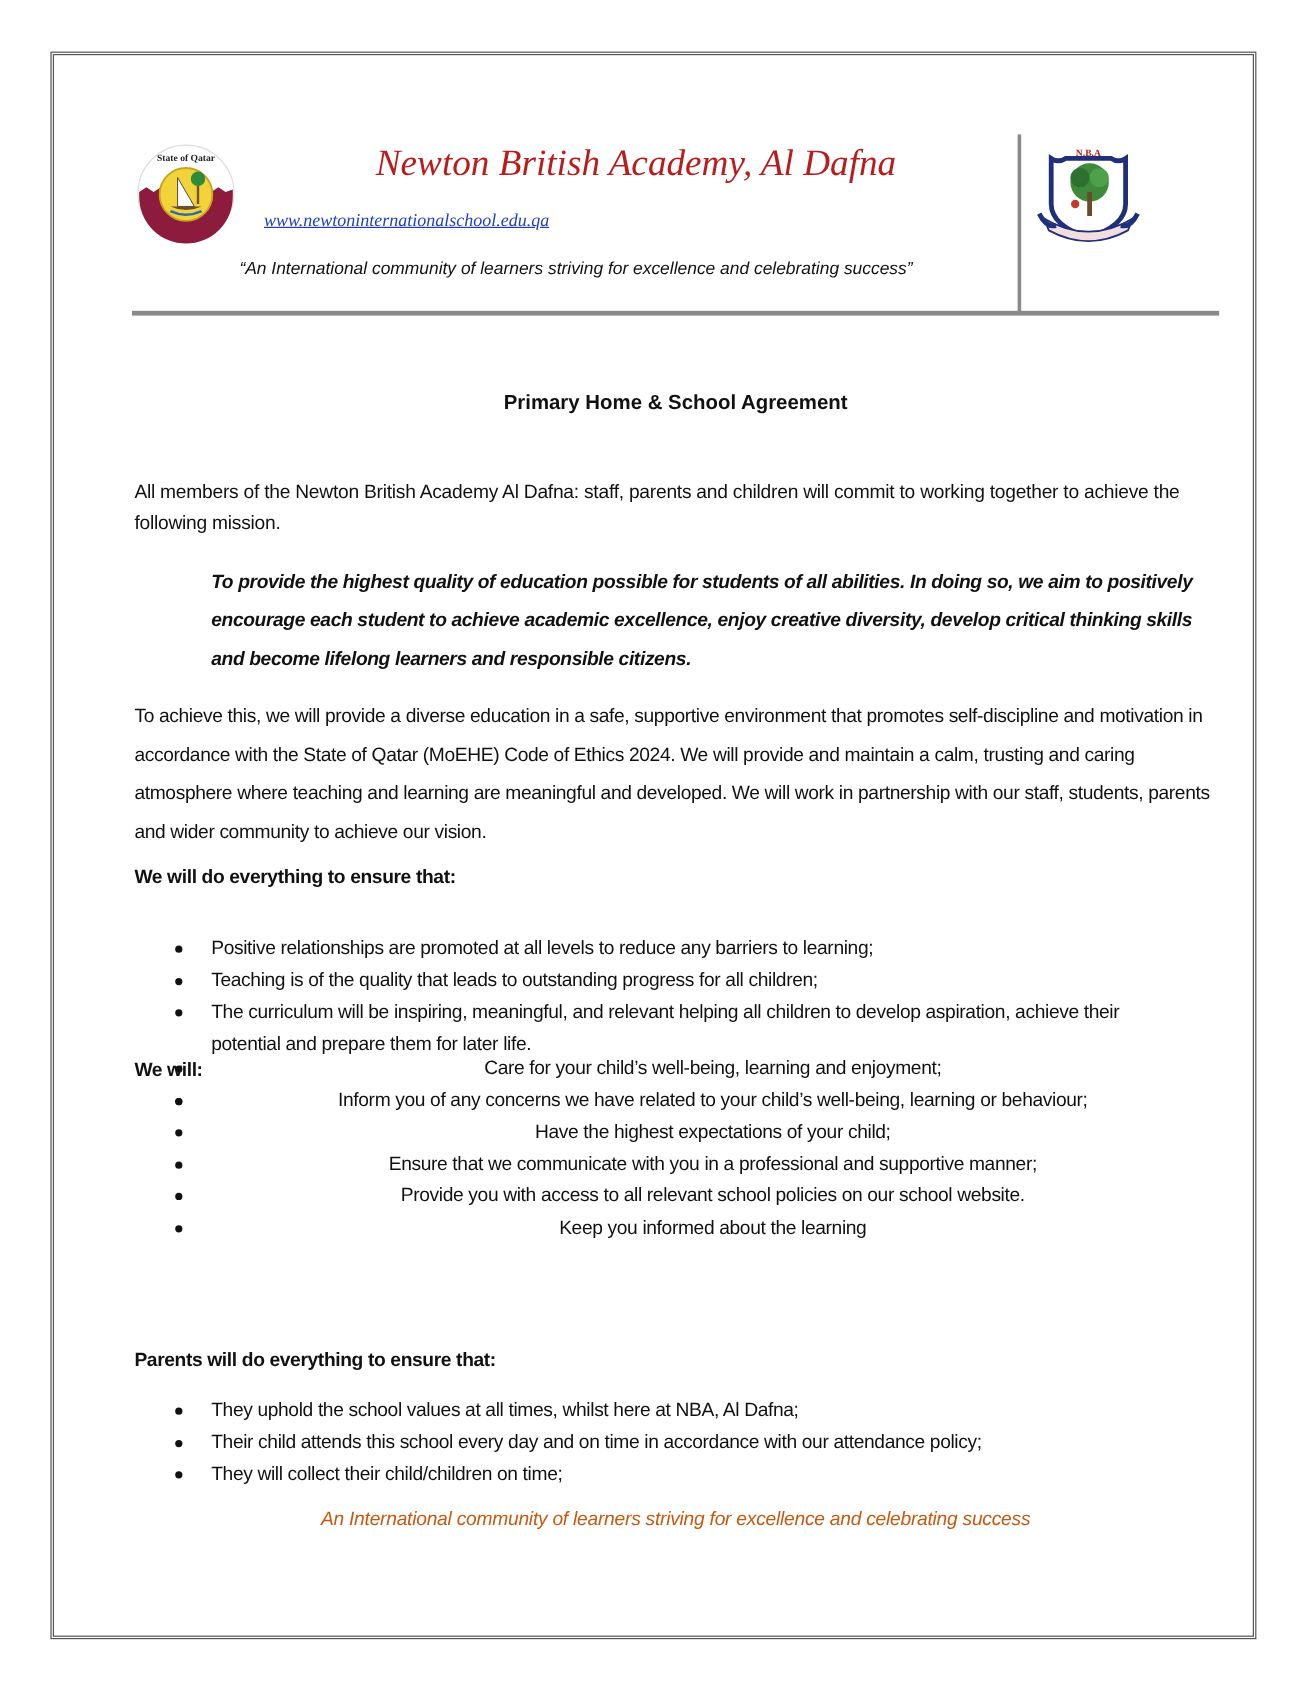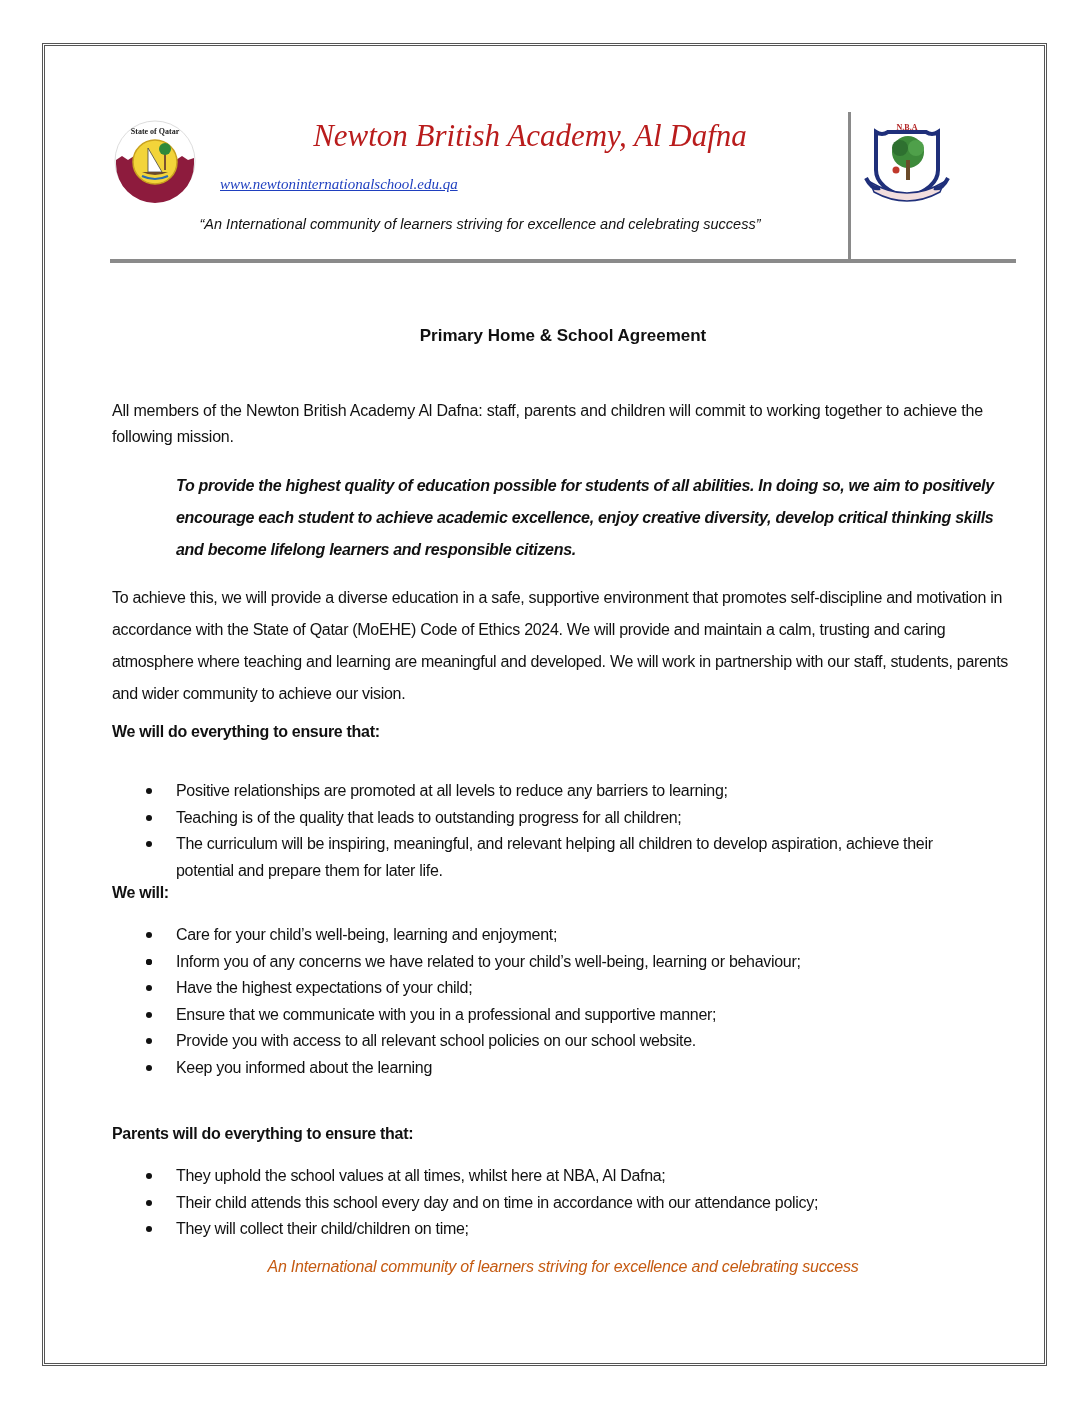--- a/index.html
+++ b/index.html
@@ -83,21 +83,21 @@
 <div class="abs para2" style="top:582px;">To achieve this, we will provide a diverse education in a safe, supportive environment that promotes self-discipline and motivation in accordance with the State of Qatar (MoEHE) Code of Ethics 2024.  We will provide and maintain a calm, trusting and caring atmosphere where teaching and learning are meaningful and developed. We will work in partnership with our staff, students, parents and wider community to achieve our vision.</div>
 
 <div class="abs heading" style="top:723px;">We will do everything to ensure that:</div>
 <ul class="bullets" style="top:761px;margin-top:17px;">
   <li><span class="dot"></span><span>Positive relationships are promoted at all levels to reduce any barriers to learning;</span></li>
   <li><span class="dot"></span><span>Teaching is of the quality that leads to outstanding progress for all children;</span></li>
   <li style="padding-right:40px;"><span class="dot"></span><span>The curriculum will be inspiring, meaningful, and relevant helping all children to develop aspiration, achieve their potential and prepare them for later life.</span></li>
 </ul>
 
 <div class="abs heading" style="top:884px;">We will:</div>
-<ul class="bullets" style="top:922px;">
+<ul class="bullets" style="top:878px;text-align:center;">
   <li><span class="dot"></span><span>Care for your child’s well-being, learning and enjoyment;</span></li>
   <li><span class="dot"></span></li>
   <li><span class="dot"></span><span>Inform you of any concerns we have related to your child’s well-being, learning or behaviour;</span></li>
   <li><span class="dot"></span><span>Have the highest expectations of your child;</span></li>
   <li><span class="dot"></span><span>Ensure that we communicate with you in a professional and supportive manner;</span></li>
   <li><span class="dot"></span><span>Provide you with access to all relevant school policies on our school website.</span></li>
   <li><span class="dot"></span><span>Keep you informed about the learning</span></li>
 </ul>
 
 <div class="abs heading" style="top:1125px;">Parents will do everything to ensure that:</div>

